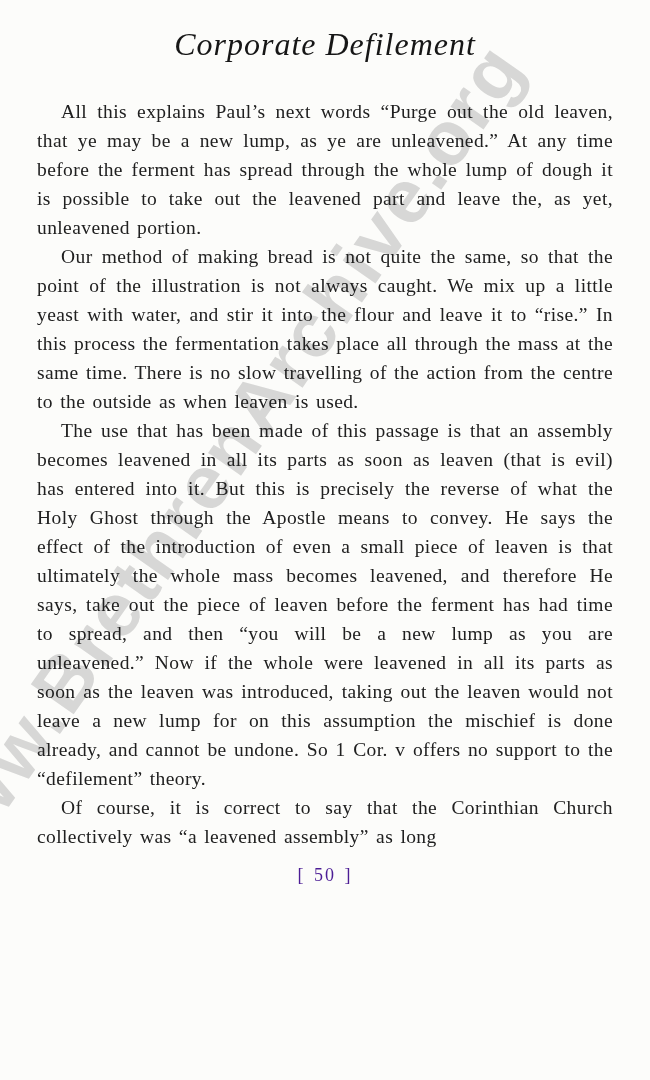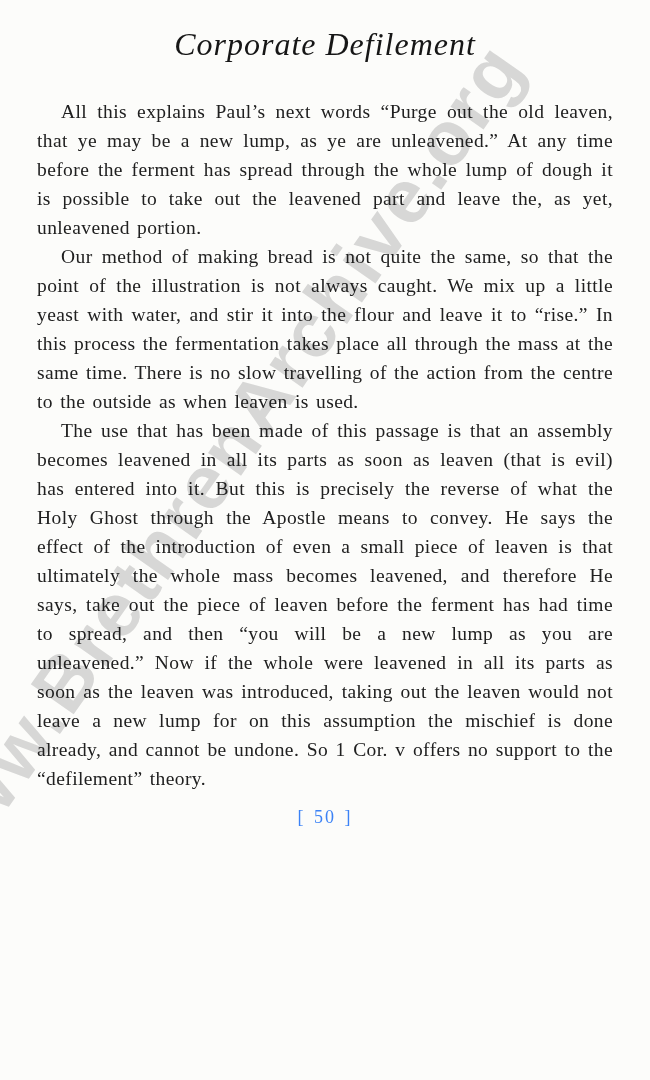--- a/index.html
+++ b/index.html
@@ -44,21 +44,21 @@
   }
   .content p {
     margin: 0;
     text-indent: 24px;
   }
   .page-number {
     margin-top: 10px;
     text-align: center;
     font-size: 18px;
     letter-spacing: 2px;
-    color: #3b82f6;
+    color: #4c1d95;
   }
   .watermark {
     position: absolute;
     left: -70px;
     top: 830px;
     transform: rotate(-55deg);
     transform-origin: left center;
     white-space: nowrap;
     font-family: "Liberation Sans", sans-serif;
     font-weight: bold;
@@ -77,17 +77,18 @@
 <div class="page">
 
   <div class="watermark">www.BrethrenArchive.org</div>
 
   <h1 class="page-title">Corporate Defilement</h1>
 
   <div class="content">
     <p>All this explains Paul’s next words “Purge out the old leaven, that ye may be a new lump, as ye are unleavened.”  At any time before the ferment has spread through the whole lump of dough it is possible to take out the leavened part and leave the, as yet, unleavened portion.</p>
     <p>Our method of making bread is not quite the same, so that the point of the illustration is not always caught. We mix up a little yeast with water, and stir it into the flour and leave it to “rise.”  In this process the fermentation takes place all through the mass at the same time.  There is no slow travelling of the action from the centre to the outside as when leaven is used.</p>
     <p>The use that has been made of this passage is that an assembly becomes leavened in all its parts as soon as leaven (that is evil) has entered into it.  But this is precisely the reverse of what the Holy Ghost through the Apostle means to convey.  He says the effect of the introduction of even a small piece of leaven is that ultimately the whole mass becomes leavened, and therefore He says, take out the piece of leaven before the ferment has had time to spread, and then “you will be a new lump as you are unleavened.”  Now if the whole were leavened in all its parts as soon as the leaven was introduced, taking out the leaven would not leave a new lump for on this assumption the mischief is done already, and cannot be undone.  So 1 Cor. v offers no support to the “defilement” theory.</p>
+    <p>Of course, it is correct to say that the Corinthian Church collectively was “a leavened assembly” as long</p>
 
     <div class="page-number">[ 50 ]</div>
   </div>
 
 </div>
 
 </body></html>

